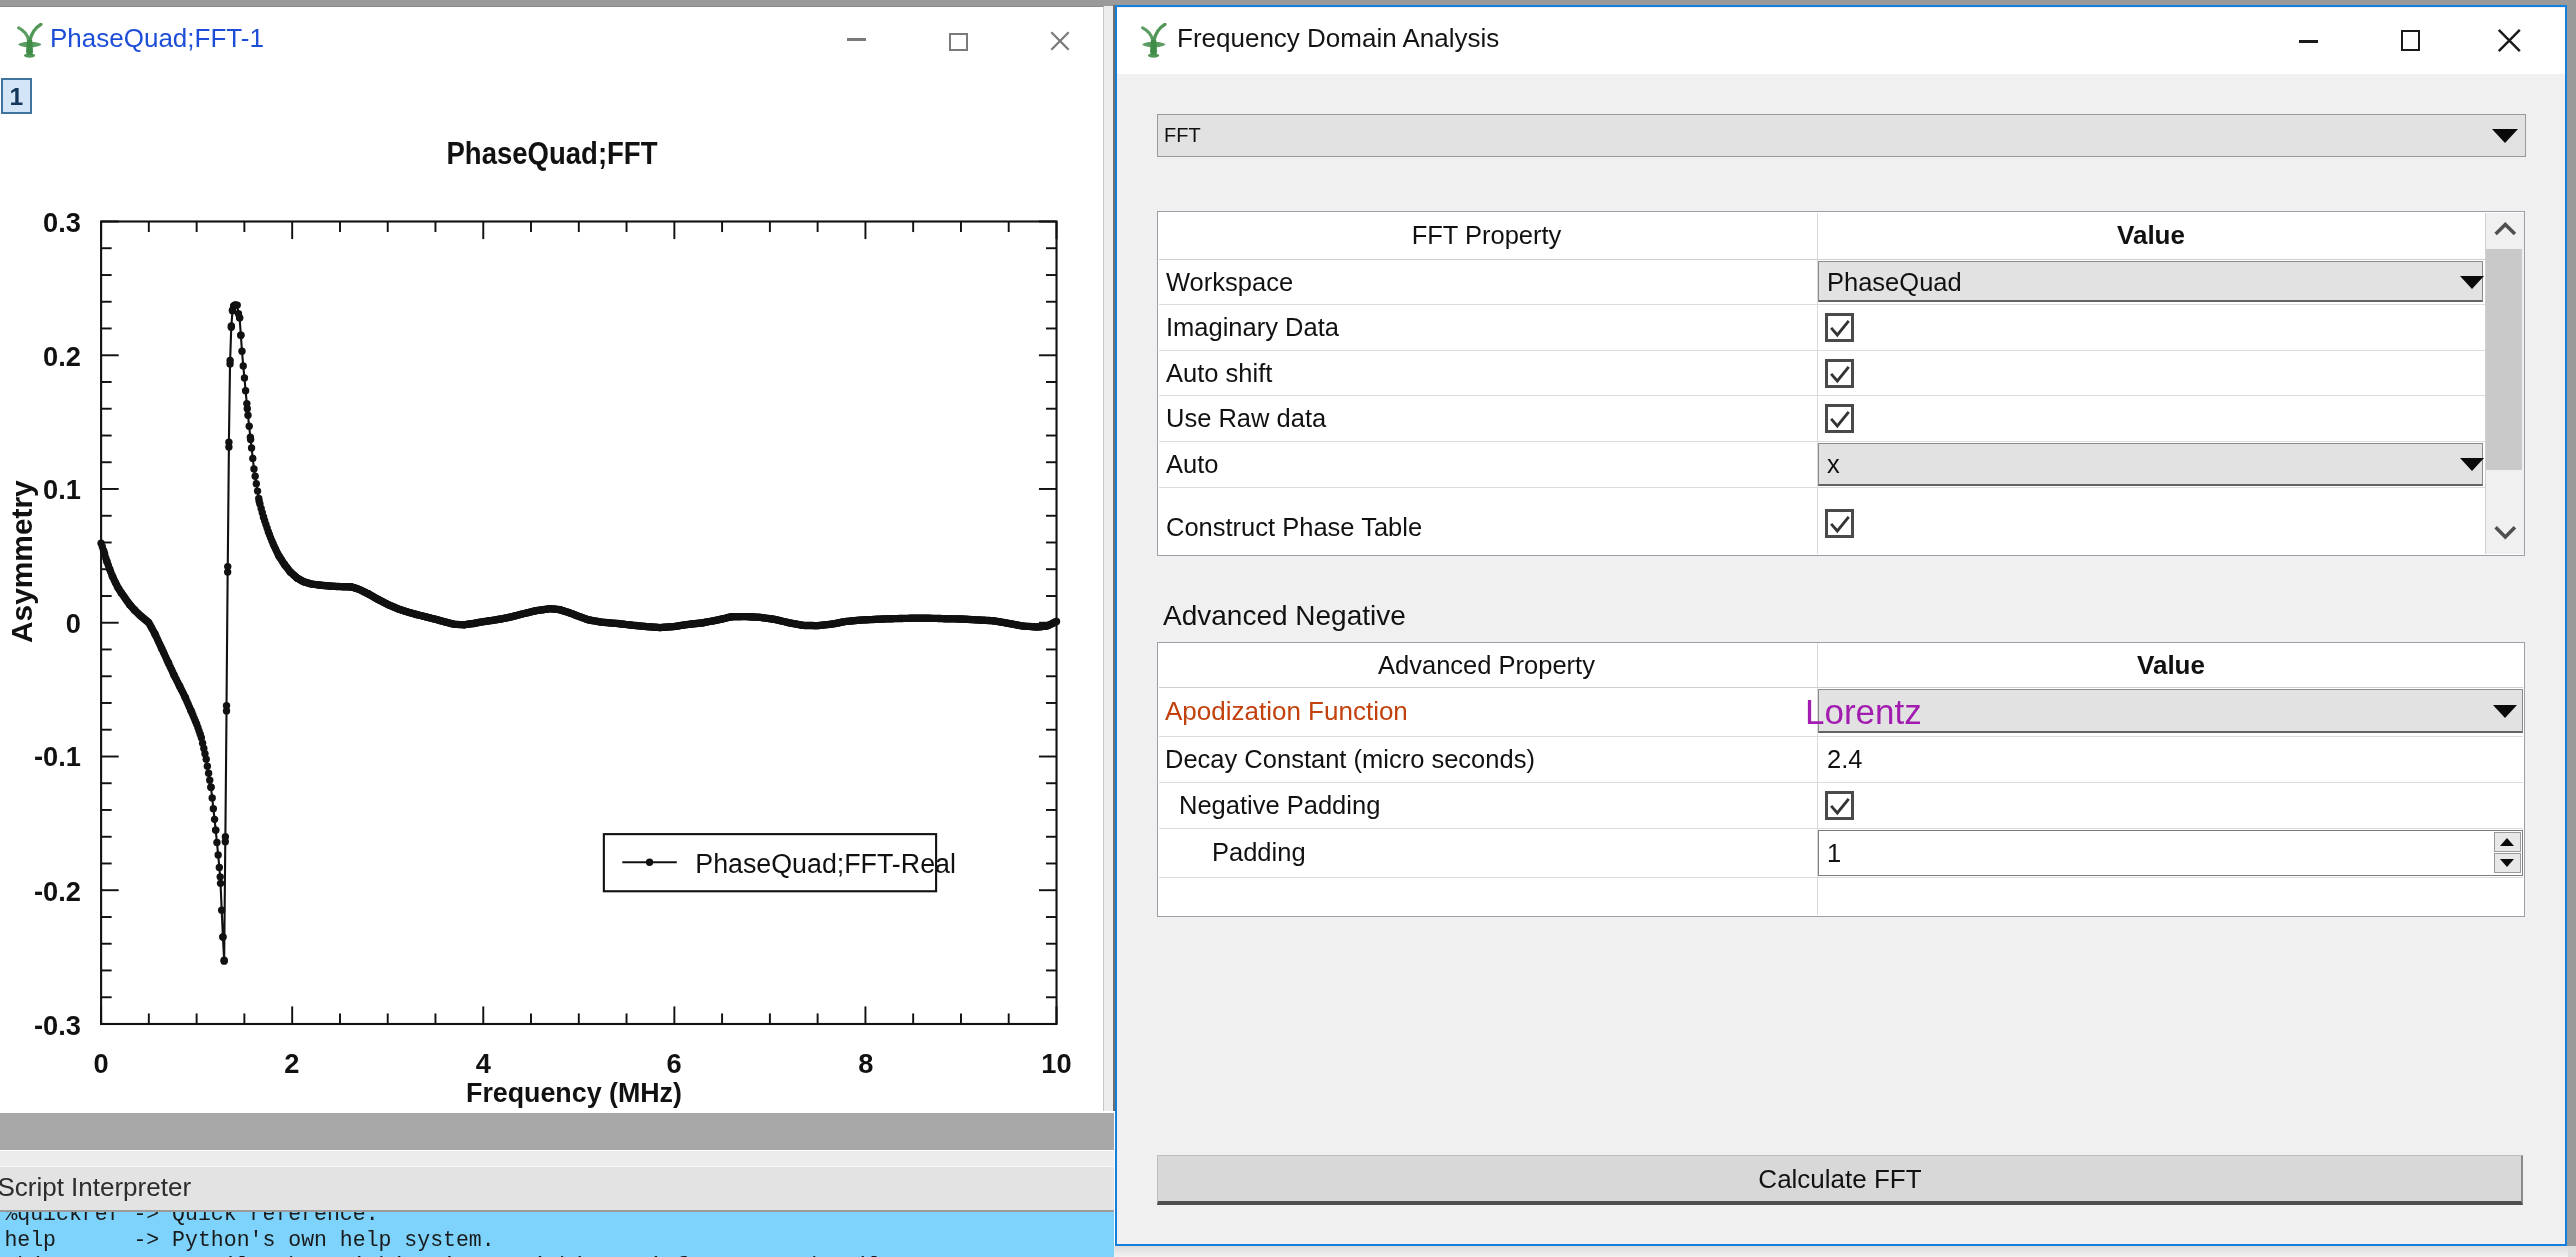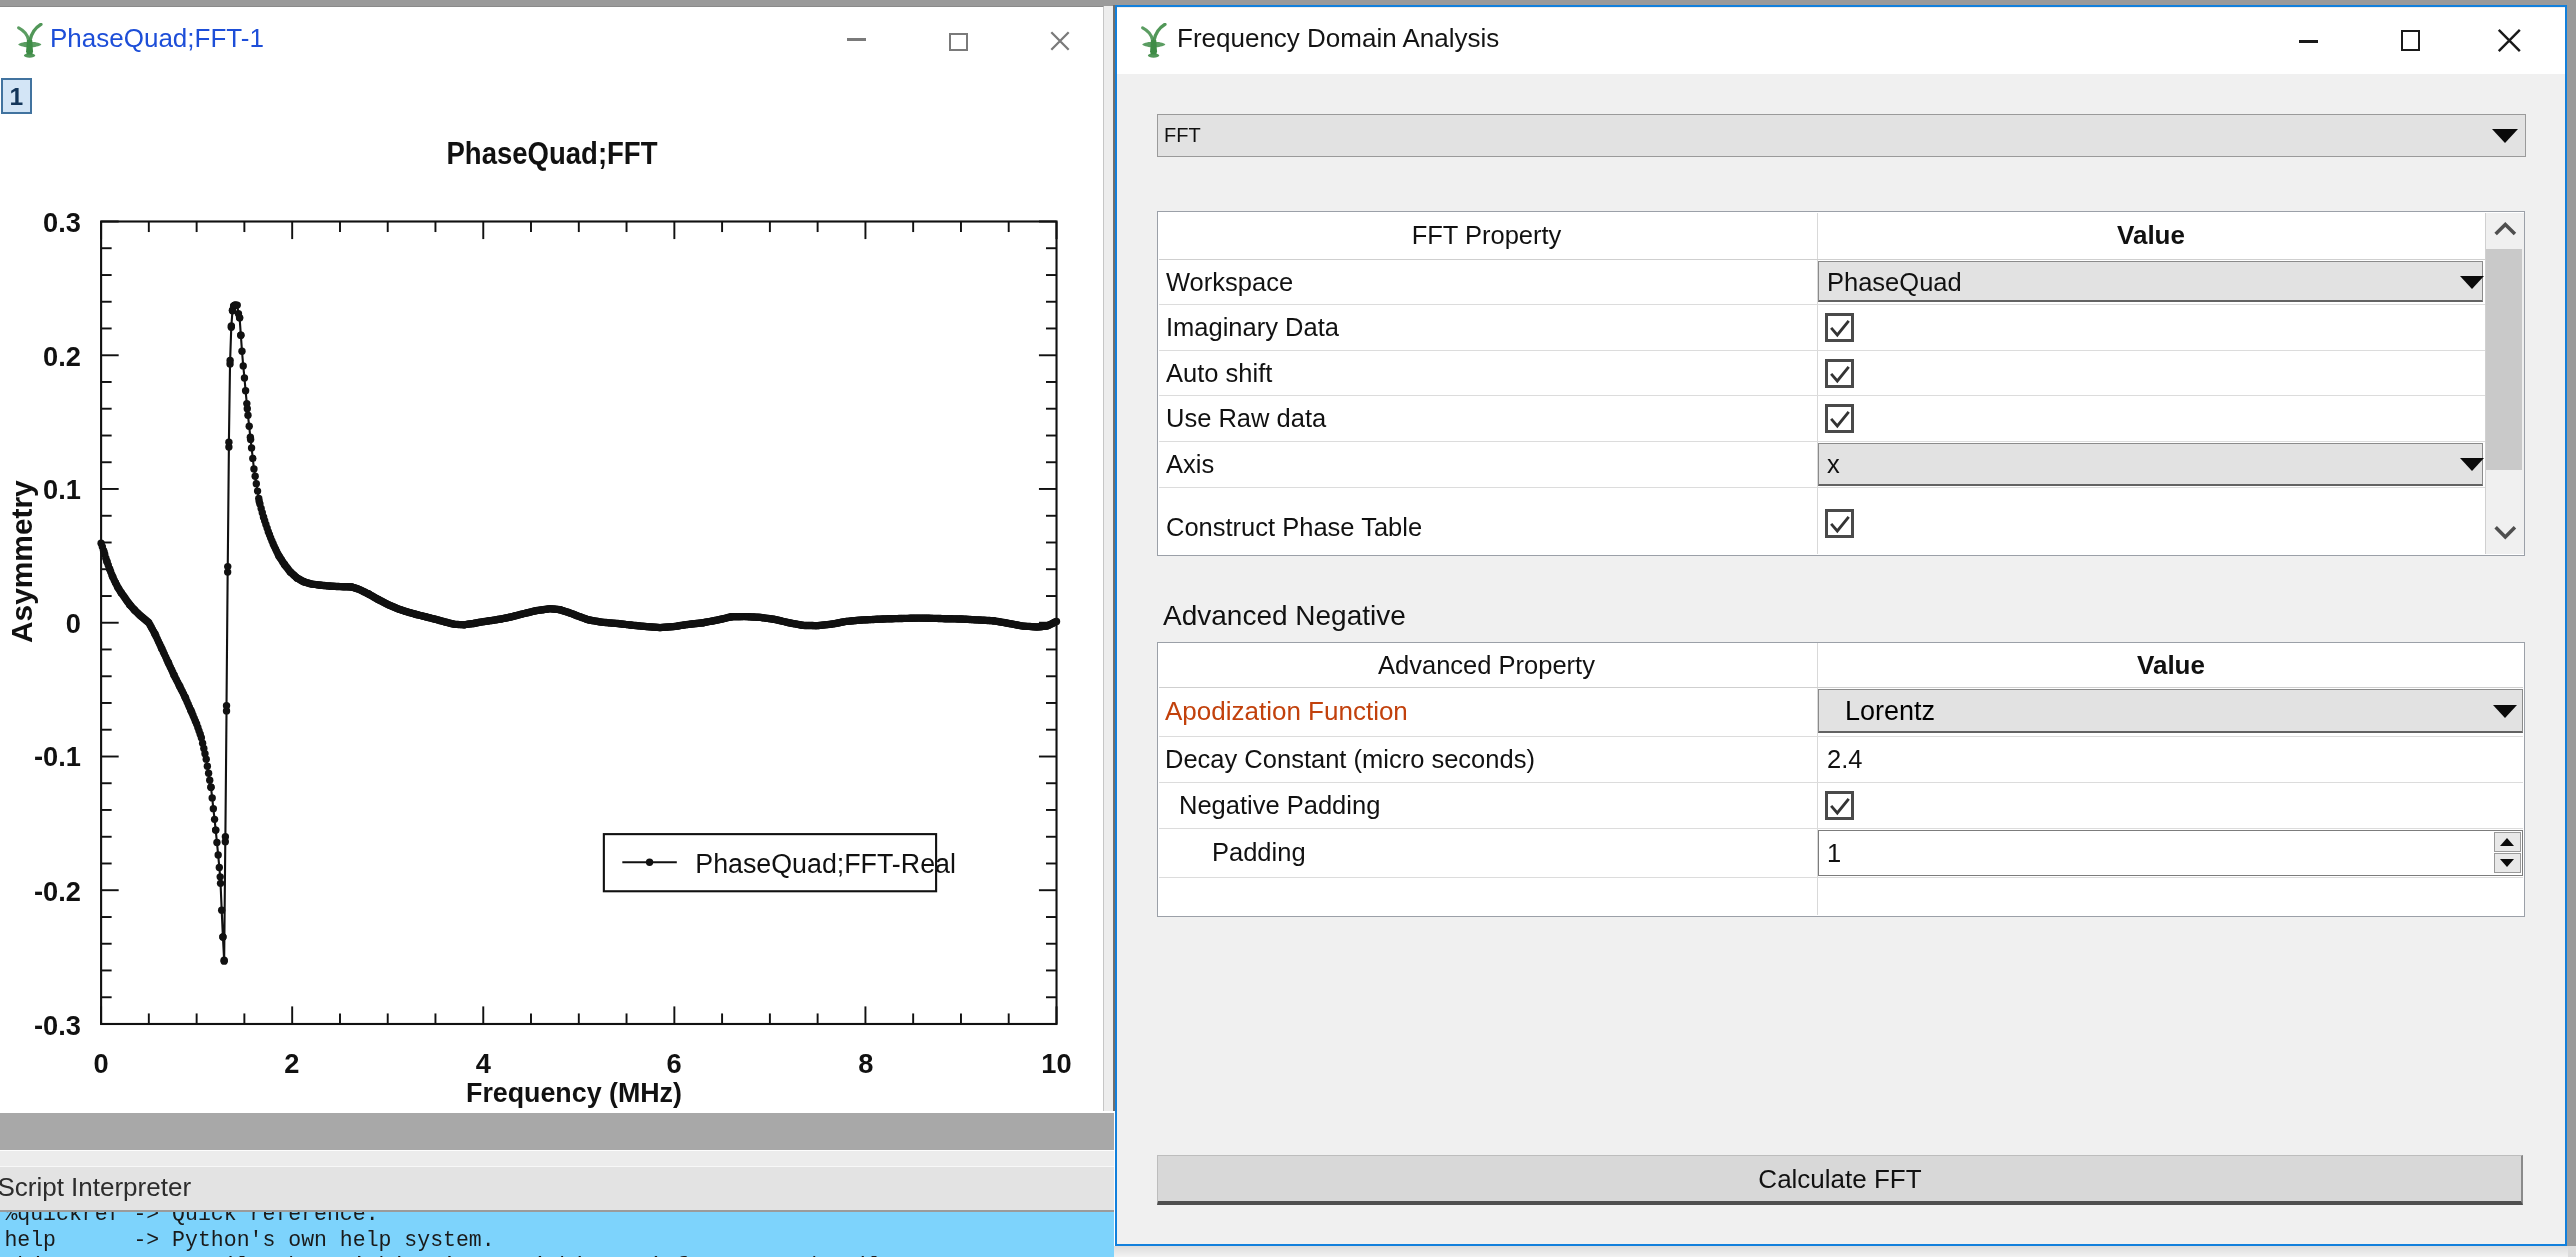--- a/index.html
+++ b/index.html
@@ -1079,21 +1079,21 @@
 <div class="abs" style="left:1817px;top:211px;width:668px;height:49px;line-height:49px;font-size:26px;font-weight:bold;color:#111;text-align:center;">Value</div>
 <div class="abs" style="left:1159px;top:304px;width:1364px;height:1.3px;background:#dcdcdc;"></div>
 <div class="abs" style="left:1159px;top:350px;width:1364px;height:1.3px;background:#dcdcdc;"></div>
 <div class="abs" style="left:1159px;top:395px;width:1364px;height:1.3px;background:#dcdcdc;"></div>
 <div class="abs" style="left:1159px;top:441px;width:1364px;height:1.3px;background:#dcdcdc;"></div>
 <div class="abs" style="left:1159px;top:487px;width:1364px;height:1.3px;background:#dcdcdc;"></div>
 <div class="abs" style="left:1166px;top:260px;height:44px;line-height:44px;font-size:25.5px;color:#111;">Workspace</div>
 <div class="abs" style="left:1166px;top:304px;height:46px;line-height:46px;font-size:25.5px;color:#111;">Imaginary Data</div>
 <div class="abs" style="left:1166px;top:350px;height:46px;line-height:46px;font-size:25.5px;color:#111;">Auto shift</div>
 <div class="abs" style="left:1166px;top:395px;height:46px;line-height:46px;font-size:25.5px;color:#111;">Use Raw data</div>
-<div class="abs" style="left:1166px;top:441px;height:46px;line-height:46px;font-size:25.5px;color:#111;">Axis</div>
+<div class="abs" style="left:1166px;top:441px;height:46px;line-height:46px;font-size:25.5px;color:#111;">Auto</div>
 <div class="abs" style="left:1166px;top:496px;height:63px;line-height:63px;font-size:25.5px;color:#111;">Construct Phase Table</div>
 <div class="abs" style="left:1818px;top:261px;width:665px;height:41px;background:#e2e2e2;border:1.3px solid #8b8b8b;border-bottom:2.2px solid #636363;"></div>
 <div class="abs" style="left:1827px;top:261px;height:42px;line-height:42px;font-size:25.5px;color:#111;">PhaseQuad</div>
 <div class="abs" style="left:2460px;top:276px;width:0;height:0;border-left:12.3px solid transparent;border-right:12.3px solid transparent;border-top:13px solid #0a0a0a;"></div>
 <div class="abs" style="left:1825px;top:313px;width:29px;height:29px;background:#fff;border:3.1px solid #4a4a4a;"></div>
 <svg class="abs" style="left:1825px;top:313px;" width="29" height="29" viewBox="0 0 33 33">
     <path d="M7 17 L14 25 L27 9" stroke="#333" stroke-width="3.2" fill="none"></path>
   </svg>
 <div class="abs" style="left:1825px;top:359px;width:29px;height:29px;background:#fff;border:3.1px solid #4a4a4a;"></div>
 <svg class="abs" style="left:1825px;top:359px;" width="29" height="29" viewBox="0 0 33 33">
@@ -1127,21 +1127,21 @@
 <div class="abs" style="left:1817px;top:642px;width:708px;height:47px;line-height:47px;font-size:26px;font-weight:bold;color:#111;text-align:center;">Value</div>
 <div class="abs" style="left:1159px;top:736px;width:1364px;height:1.3px;background:#dcdcdc;"></div>
 <div class="abs" style="left:1159px;top:782px;width:1364px;height:1.3px;background:#dcdcdc;"></div>
 <div class="abs" style="left:1159px;top:828px;width:1364px;height:1.3px;background:#dcdcdc;"></div>
 <div class="abs" style="left:1159px;top:877px;width:1364px;height:1.3px;background:#dcdcdc;"></div>
 <div class="abs" style="left:1165px;top:688px;height:47px;line-height:47px;font-size:26px;color:#c2410c;">Apodization Function</div>
 <div class="abs" style="left:1165px;top:736px;height:47px;line-height:47px;font-size:25.5px;color:#111;">Decay Constant (micro seconds)</div>
 <div class="abs" style="left:1165px;top:782px;height:46px;line-height:46px;font-size:25.5px;color:#111;margin-left:14px;">Negative Padding</div>
 <div class="abs" style="left:1165px;top:828px;height:49px;line-height:49px;font-size:25.5px;color:#111;margin-left:47px;">Padding</div>
 <div class="abs" style="left:1818px;top:689px;width:705px;height:44px;background:#e2e2e2;border:1.3px solid #8b8b8b;border-bottom:2.2px solid #636363;"></div>
-<div class="abs" style="left:1845px;top:689px;height:45px;line-height:45px;font-size:27px;color:#000000;">Lorentz</div>
+<div class="abs" style="left:1805px;top:689px;height:45px;line-height:45px;font-size:35px;color:#a21caf;">Lorentz</div>
 <div class="abs" style="left:2493px;top:705px;width:0;height:0;border-left:12.3px solid transparent;border-right:12.3px solid transparent;border-top:13px solid #0a0a0a;"></div>
 <div class="abs" style="left:1827px;top:736px;height:47px;line-height:47px;font-size:25.5px;color:#111;">2.4</div>
 <div class="abs" style="left:1825px;top:791px;width:29px;height:29px;background:#fff;border:3.1px solid #4a4a4a;"></div>
 <svg class="abs" style="left:1825px;top:791px;" width="29" height="29" viewBox="0 0 33 33">
     <path d="M7 17 L14 25 L27 9" stroke="#333" stroke-width="3.2" fill="none"></path>
   </svg>
 <div class="abs" style="left:1818px;top:830px;width:705px;height:46px;background:#fff;border:1.8px solid #7c7c7c;"></div>
 <div class="abs" style="left:1827px;top:830px;height:46px;line-height:46px;font-size:25.5px;color:#111;">1</div>
 <div class="abs" style="left:2494px;top:832px;width:27px;height:20px;background:#e8e8e8;border:1.3px solid #999;"></div>
 <div class="abs" style="left:2494px;top:853px;width:27px;height:20px;background:#e8e8e8;border:1.3px solid #999;"></div>

